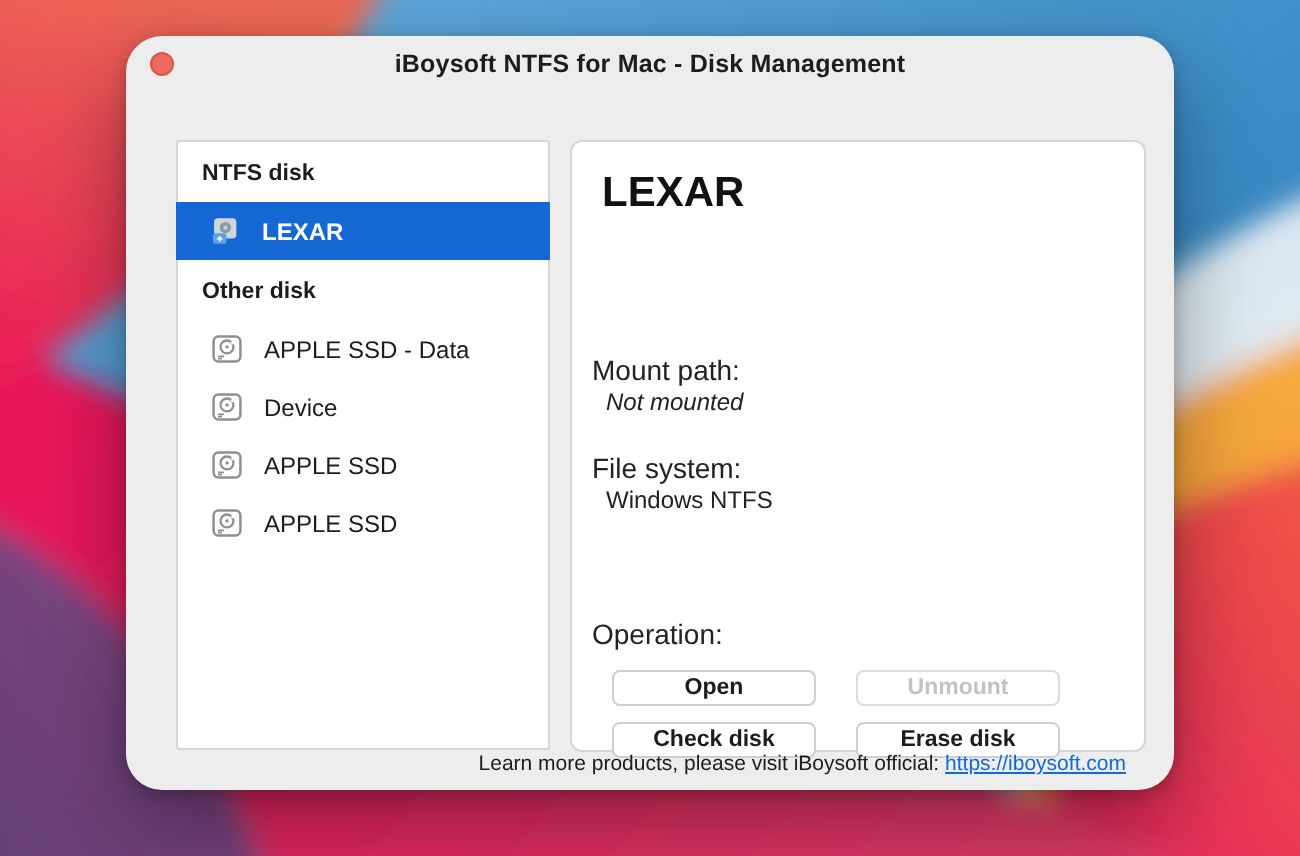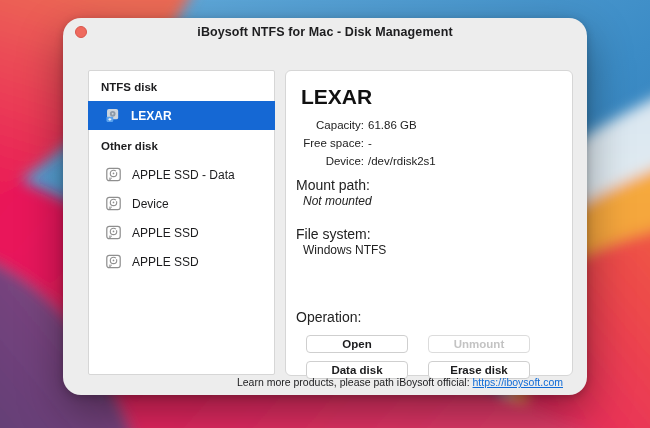--- a/index.html
+++ b/index.html
@@ -188,48 +188,34 @@
         <path d="M11.4 6.2 L12.6 5.2" stroke="#ffffff" stroke-width="1.6"></path>
         <path d="M4.2 12.9 h3.2 M4.2 14.1 h2.2" stroke="#8f8f8f" stroke-width="0.9"></path>
       </svg>
       <span class="label">APPLE SSD</span>
     </div>
   </div>
 
   <div class="detail">
     <div class="detail-title">LEXAR</div>
 
-    <div class="info-rows">
-      <div class="info-row">
-        <span class="ilabel">Capacity:</span>
-        <span class="ivalue">61.86 GB</span>
-      </div>
-      <div class="info-row">
-        <span class="ilabel">Free space:</span>
-        <span class="ivalue">-</span>
-      </div>
-      <div class="info-row">
-        <span class="ilabel">Device:</span>
-        <span class="ivalue">/dev/rdisk2s1</span>
-      </div>
-    </div>
 
     <div class="field-label" style="top:106px;">Mount path:</div>
     <div class="field-value italic" style="top:123px;">Not mounted</div>
 
     <div class="field-label" style="top:155px;">File system:</div>
     <div class="field-value" style="top:172px;">Windows NTFS</div>
 
     <div class="field-label" style="top:202px;margin-top:36px;">Operation:</div>
 
     <div class="op-buttons">
       <button class="btn">Open</button>
       <button class="btn disabled">Unmount</button>
-      <button class="btn">Data disk</button>
+      <button class="btn">Check disk</button>
       <button class="btn">Erase disk</button>
     </div>
   </div>
 
   <div class="footer">
-    <span>Learn more products, please path iBoysoft official: </span><a href="#">https://iboysoft.com</a>
+    <span>Learn more products, please visit iBoysoft official: </span><a href="#">https://iboysoft.com</a>
   </div>
 
 </div>
 
 </body></html>

